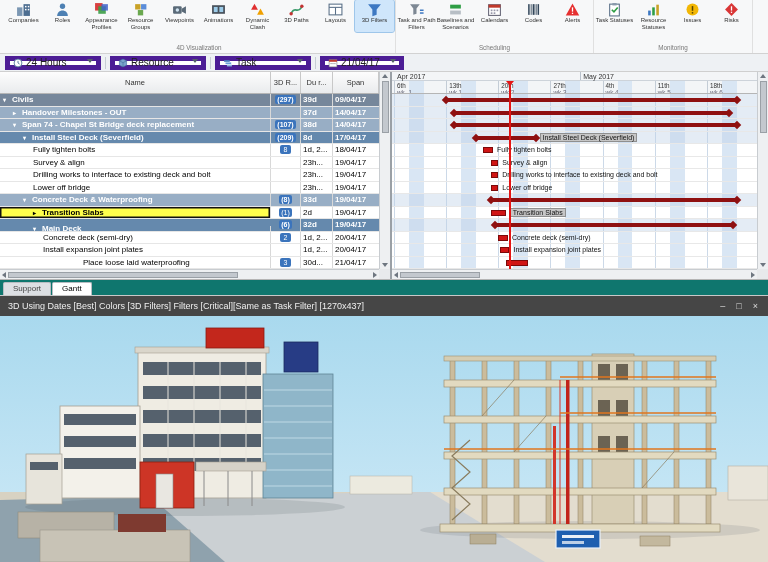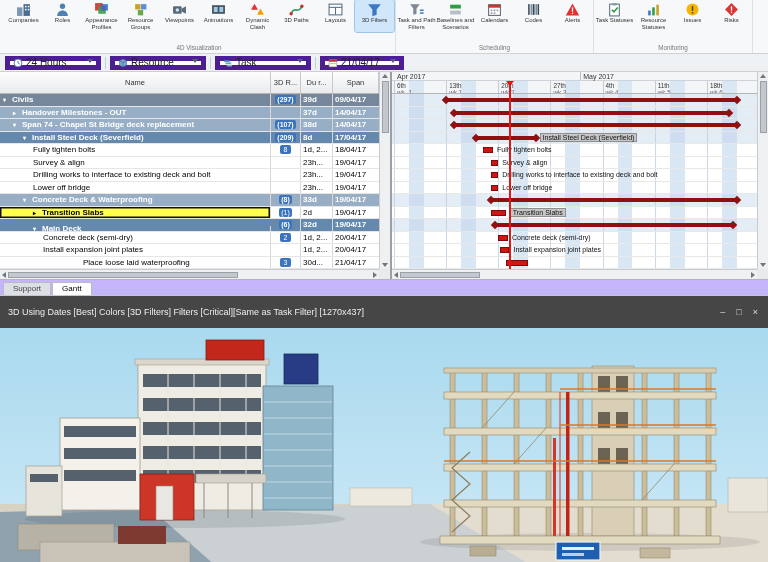--- a/index.html
+++ b/index.html
@@ -80,27 +80,27 @@
   .vthumb{width:7px;height:52px;background:#c3c8ce;border:1px solid #9aa0a6;margin-top:3px}
   .hthumb{height:6px;background:#c3c8ce;border:1px solid #9aa0a6}
   .sb-spacer{flex:1}
   .tri{width:0;height:0;border:3px solid transparent;display:inline-block;flex:none}
   .tri-up{border-bottom:4px solid #6e7680;border-top:none}
   .tri-down{border-top:4px solid #6e7680;border-bottom:none;margin-top:auto}
   .tri-left{border-right:4px solid #6e7680;border-left:none}
   .tri-right{border-left:4px solid #6e7680;border-right:none}
 
   
-  .tabs{height:16px;background:#c4b5fd;border-bottom:1px solid #c8c8c8;display:flex;align-items:flex-end;padding-left:3px;gap:1px}
+  .tabs{height:16px;background:#0f766e;border-bottom:1px solid #c8c8c8;display:flex;align-items:flex-end;padding-left:3px;gap:1px}
   .tab{font-size:8px;padding:1px 9px 2px;background:#dcdfe3;border:1px solid #b8bcc2;border-bottom:none;border-radius:2px 2px 0 0;color:#444;cursor:pointer}
   .tab.active{background:#fff;font-weight:normal;color:#000}
 
   
   .vp{height:266px;display:flex;flex-direction:column}
-  .vp-title{height:32px;background:#464646;color:#eee;font-size:9px;display:flex;align-items:center;padding:0 8px;flex:none}
+  .vp-title{height:20px;background:#464646;color:#eee;font-size:9px;display:flex;align-items:center;padding:0 8px;flex:none}
   .vp-controls{margin-left:auto;display:flex;gap:7px}
   .vp-btn{cursor:pointer;font-size:9px;color:#ddd;padding:0 2px}
   .vp-scene{flex:1;background:#aedcf0}
   .vp-scene svg{display:block}
 </style>
 </head>
 <body>
 
 <div class="ribbon" id="ribbon">
     <div class="r-group">

